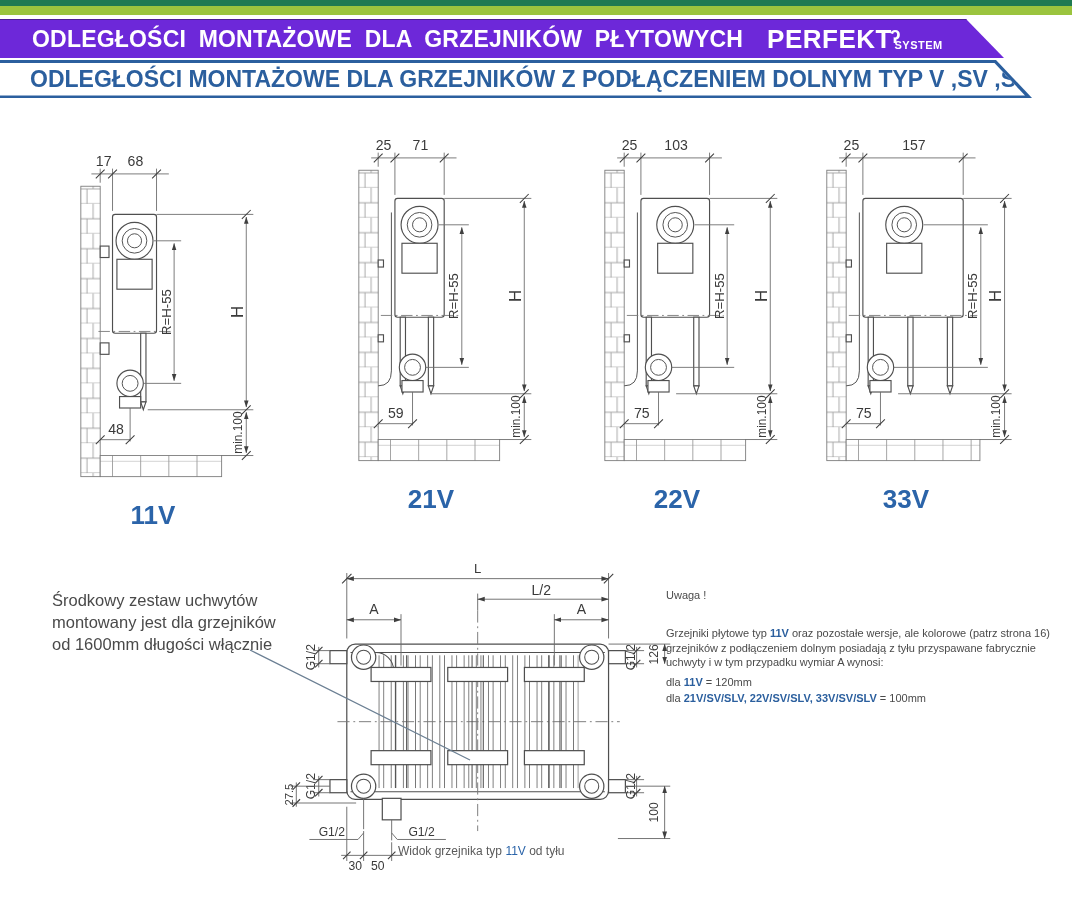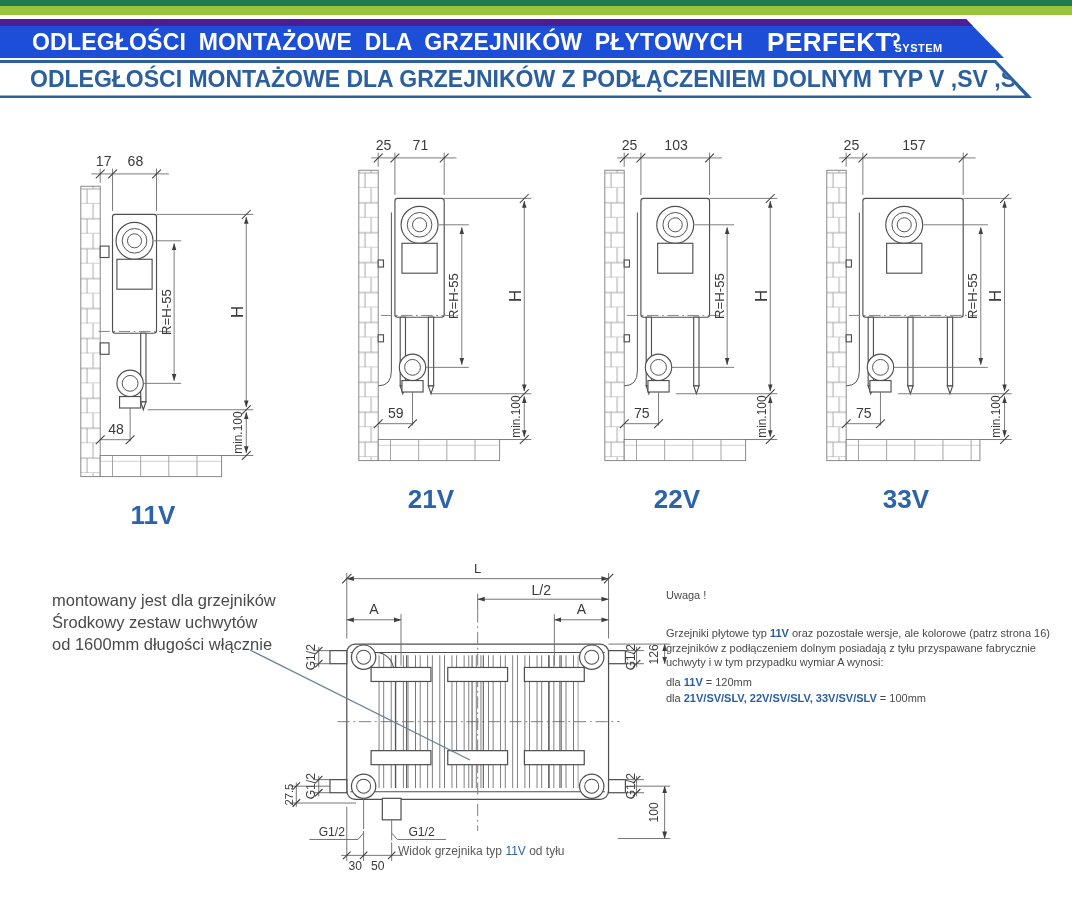--- a/index.html
+++ b/index.html
@@ -1,22 +1,22 @@
 <!DOCTYPE html>
 <html><head>
 <meta charset="utf-8">
 <style>
   html,body{margin:0;padding:0;background:#fff;}
   body{width:1072px;height:898px;position:relative;font-family:"Liberation Sans",sans-serif;overflow:hidden;}
   .strip-dark{height:6px;background:#1f7a52;}
   .strip-light{height:9px;background:#9bc43e;}
 
-  .banner-blue{position:absolute;top:19px;left:0;width:1004px;height:39px;background:#1d4ed8;
+  .banner-blue{position:absolute;top:19px;left:0;width:1004px;height:39px;background:#6d28d9;
     clip-path:polygon(0 0,966px 0,1004px 100%,0 100%);display:flex;align-items:center;
-    padding-left:32px;box-sizing:border-box;border-top:7px solid #4c1d95;}
+    padding-left:32px;box-sizing:border-box;border-top:1px solid #4c1d95;}
   .banner-blue .title{color:#fff;font-size:23px;font-weight:700;letter-spacing:.2px;word-spacing:6px;white-space:nowrap;}
   .logo{display:flex;align-items:flex-end;margin-left:24px;color:#fff;}
   .logo .brand{font-size:26px;font-weight:800;letter-spacing:.5px;line-height:1;}
   .logo .curl{font-size:19px;font-weight:700;line-height:1;margin-left:-2px;transform:translateY(-6px);}
   .logo .brand-sub{font-size:11px;font-weight:600;letter-spacing:.5px;margin-left:-6px;transform:translateY(-1px);}
 
   .banner-white{position:absolute;top:60px;left:0;width:1032px;height:38px;background:#2b5f9e;
     clip-path:polygon(0 0,996px 0,1032px 100%,0 100%);}
   .banner-white .inner{position:absolute;top:2.5px;left:0;width:1032px;height:33px;background:#fff;
     clip-path:polygon(0 0,994px 0,1025px 100%,0 100%);display:flex;align-items:center;padding-left:30px;box-sizing:border-box;}
@@ -348,22 +348,22 @@
         <text x="86" y="329" font-size="16" text-anchor="middle">75</text>
       </g>
     </svg>
     <figcaption class="type-label">33V</figcaption>
   </figure>
 </div>
 
 <div class="bottom-section">
 
   <div class="note-left">
+    <div>Środkowy zestaw uchwytów</div>
     <div>montowany jest dla grzejników</div>
-    <div>Środkowy zestaw uchwytów</div>
     <div>od 1600mm długości włącznie</div>
   </div>
 
   <div class="rear-wrap">
     <svg viewBox="0 0 430 340" width="402" height="318">
       <defs>
         <pattern id="finr" width="13" height="10" patternUnits="userSpaceOnUse">
           <path d="M2.5 0V10M10.5 0V10" stroke="#777" stroke-width="1" fill="none"></path>
         </pattern>
         <marker id="ar5" viewBox="0 0 10 10" refX="9.5" refY="5" markerWidth="8" markerHeight="8" orient="auto-start-reverse">

